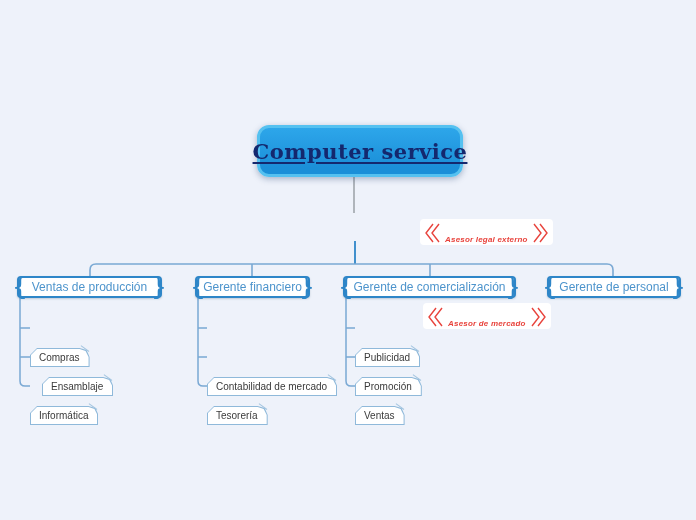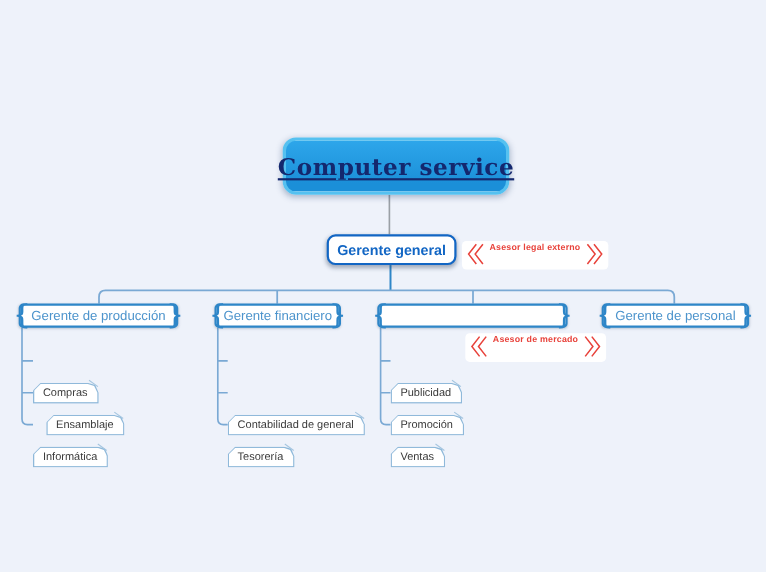--- a/index.html
+++ b/index.html
@@ -63,22 +63,22 @@
     clip-path:polygon(6px 0, calc(100% - 9px) 0, calc(100% - 3px) 2px, 100% 8px, 100% 100%, 0 100%, 0 6px);
   }
   .item-label { font-size:10px; color:#3a3a3a; }
   .crease {
     position:absolute; top:3px; right:1px; width:10px; height:1px;
     background:#a5c6e0; transform:rotate(36deg); transform-origin:100% 50%;
   }
 
   
   .advisor {
-    position:absolute; height:24px; display:flex; align-items:flex-start; gap:5px;
-    background:#fff; border-radius:4px; padding:1px 3px;
+    position:absolute; height:24px; display:flex; align-items:flex-end; gap:5px;
+    background:#fff; border-radius:4px; padding:1px 3px;font-style:italic;
   }
   .advisor-text {
     font-size:8px; font-weight:bold; color:#e8433c;
     letter-spacing:.2px; white-space:nowrap;
   }
   .chev { display:block; }
 </style>
 </head>
 <body>
 
@@ -92,48 +92,46 @@
     <path d="M430 264 L430 276" stroke="#7aa9d4" stroke-width="1.6" fill="none"></path>
     <path d="M20 298 L20 381 Q20 386 25 386 L30 386 M20 328 L30 328 M20 357 L30 357" stroke="#7aa9d4" stroke-width="1.5" fill="none"></path>
     <path d="M198 298 L198 381 Q198 386 203 386 L207 386 M198 328 L207 328 M198 357 L207 357" stroke="#7aa9d4" stroke-width="1.5" fill="none"></path>
     <path d="M346 298 L346 381 Q346 386 351 386 L355 386 M346 328 L355 328 M346 357 L355 357" stroke="#7aa9d4" stroke-width="1.5" fill="none"></path>
   </svg>
 
   <div class="title-box">
     <span class="title-text">Computer service</span>
   </div>
 
-  <div class="root-box">
-    <span class="root-text">Gerente general</span>
-  </div>
 
   <div class="advisor" style="left:420px; top:219px">
     <svg class="chev" width="17" height="22">
       <polyline points="10,2 3,11 10,20" fill="none" stroke="#e8433c" stroke-width="1.4"></polyline>
       <polyline points="16,2 9,11 16,20" fill="none" stroke="#e8433c" stroke-width="1.4"></polyline>
     </svg>
     <span class="advisor-text">Asesor legal externo</span>
     <svg class="chev" width="17" height="22">
       <polyline points="7,2 14,11 7,20" fill="none" stroke="#e8433c" stroke-width="1.4"></polyline>
       <polyline points="1,2 8,11 1,20" fill="none" stroke="#e8433c" stroke-width="1.4"></polyline>
     </svg>
   </div>
 
   <div class="mgr" style="left:17px; width:145px">
     <span class="brace l">{</span>
-    <span class="mgr-label">Gerente de producción</span>
+    <span class="mgr-label">Ventas de producción</span>
     <span class="brace r">}</span>
   </div>
   <div class="mgr" style="left:195px; width:115px">
     <span class="brace l">{</span>
     <span class="mgr-label">Gerente financiero</span>
     <span class="brace r">}</span>
   </div>
   <div class="mgr" style="left:343px; width:173px">
     <span class="brace l">{</span>
+    <span class="mgr-label">Gerente de comercialización</span>
     <span class="brace r">}</span>
   </div>
   <div class="mgr" style="left:547px; width:134px">
     <span class="brace l">{</span>
     <span class="mgr-label">Gerente de personal</span>
     <span class="brace r">}</span>
   </div>
 
   <div class="advisor" style="left:423px; top:303px">
     <svg class="chev" width="17" height="22">
@@ -168,21 +166,21 @@
       <div class="item-inner">
           <span class="item-label">Informática</span>
         </div>
     </div>
       <i class="crease"></i>
   </div>
 
   <div class="item" style="left:207px; top:348px">
     <div class="item-shape">
       <div class="item-inner">
-          <span class="item-label">Contabilidad de general</span>
+          <span class="item-label">Contabilidad de mercado</span>
         </div>
     </div>
       <i class="crease"></i>
   </div>
   <div class="item" style="left:207px; top:377px">
     <div class="item-shape">
       <div class="item-inner">
           <span class="item-label">Tesorería</span>
         </div>
     </div>

